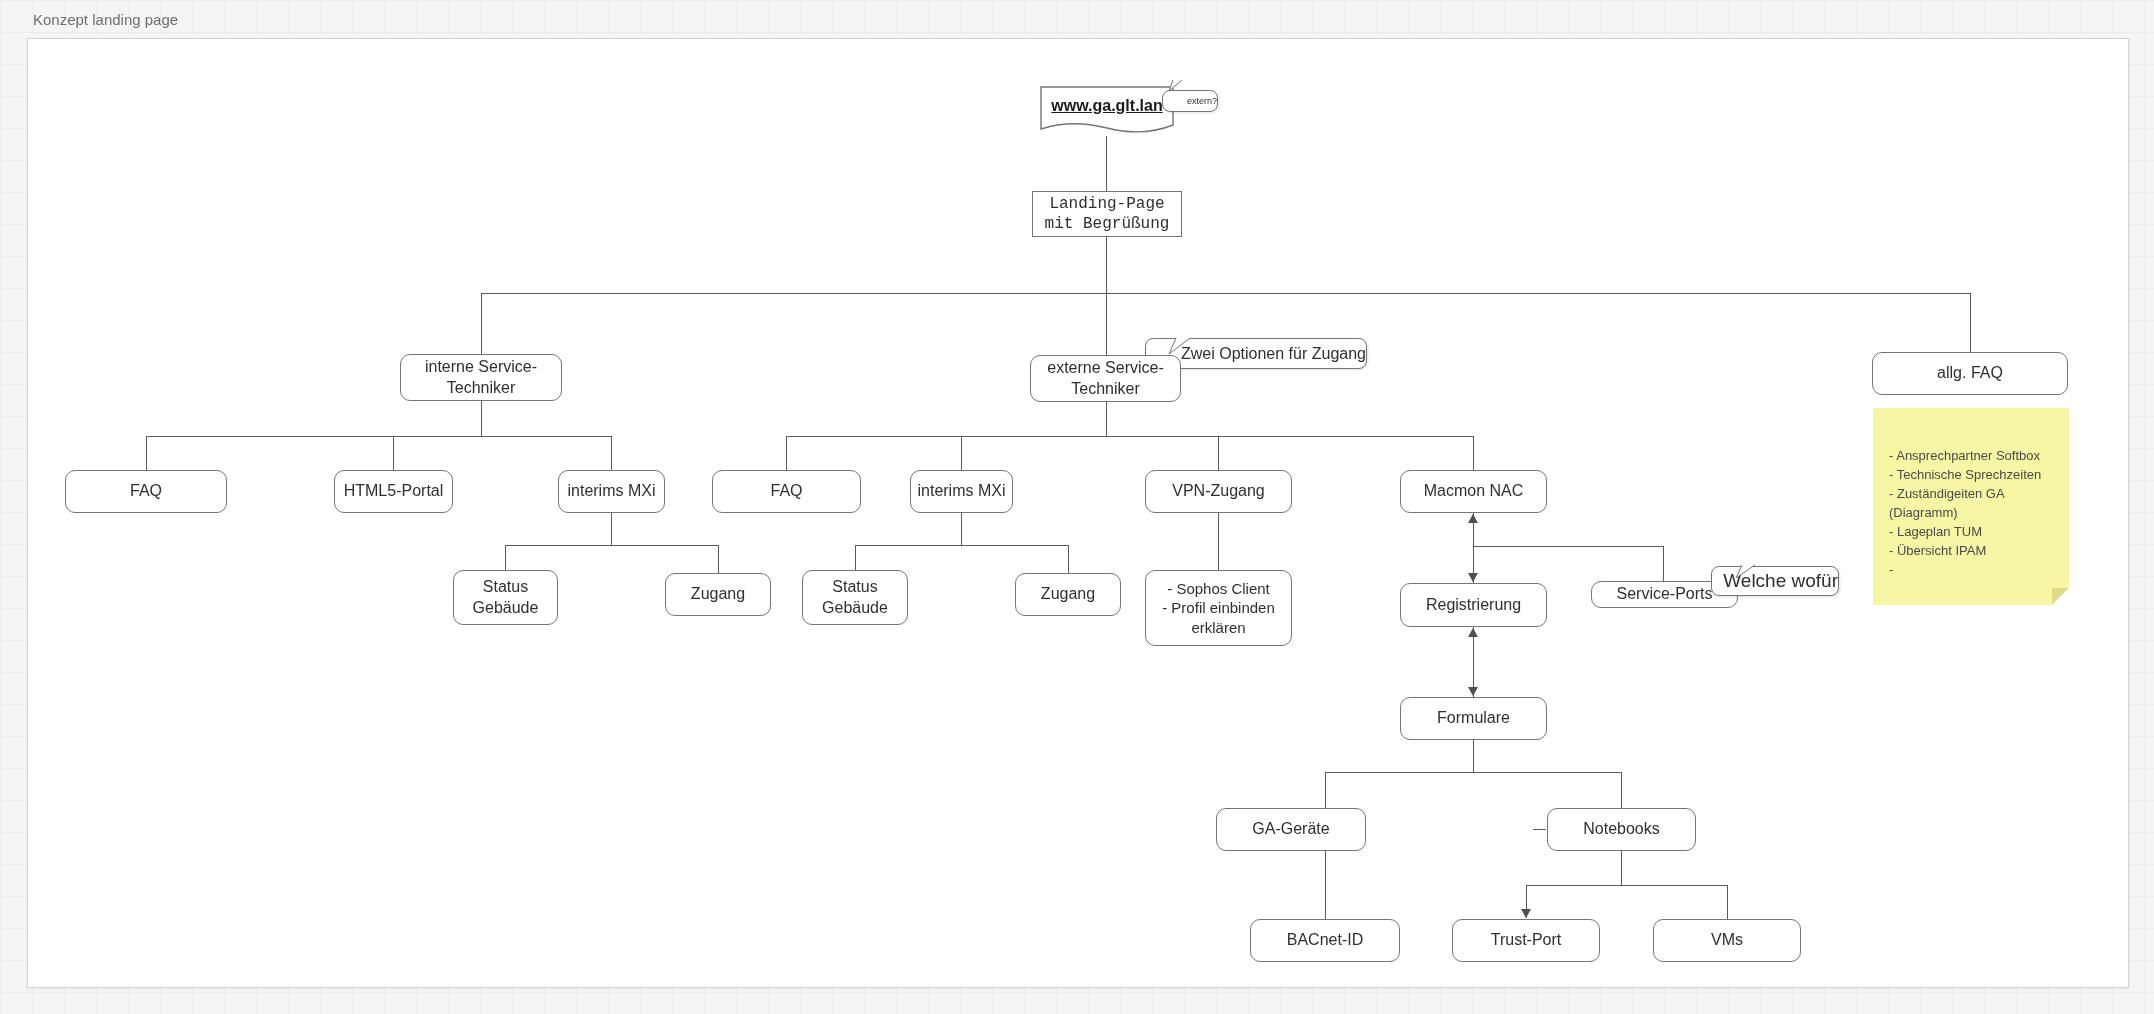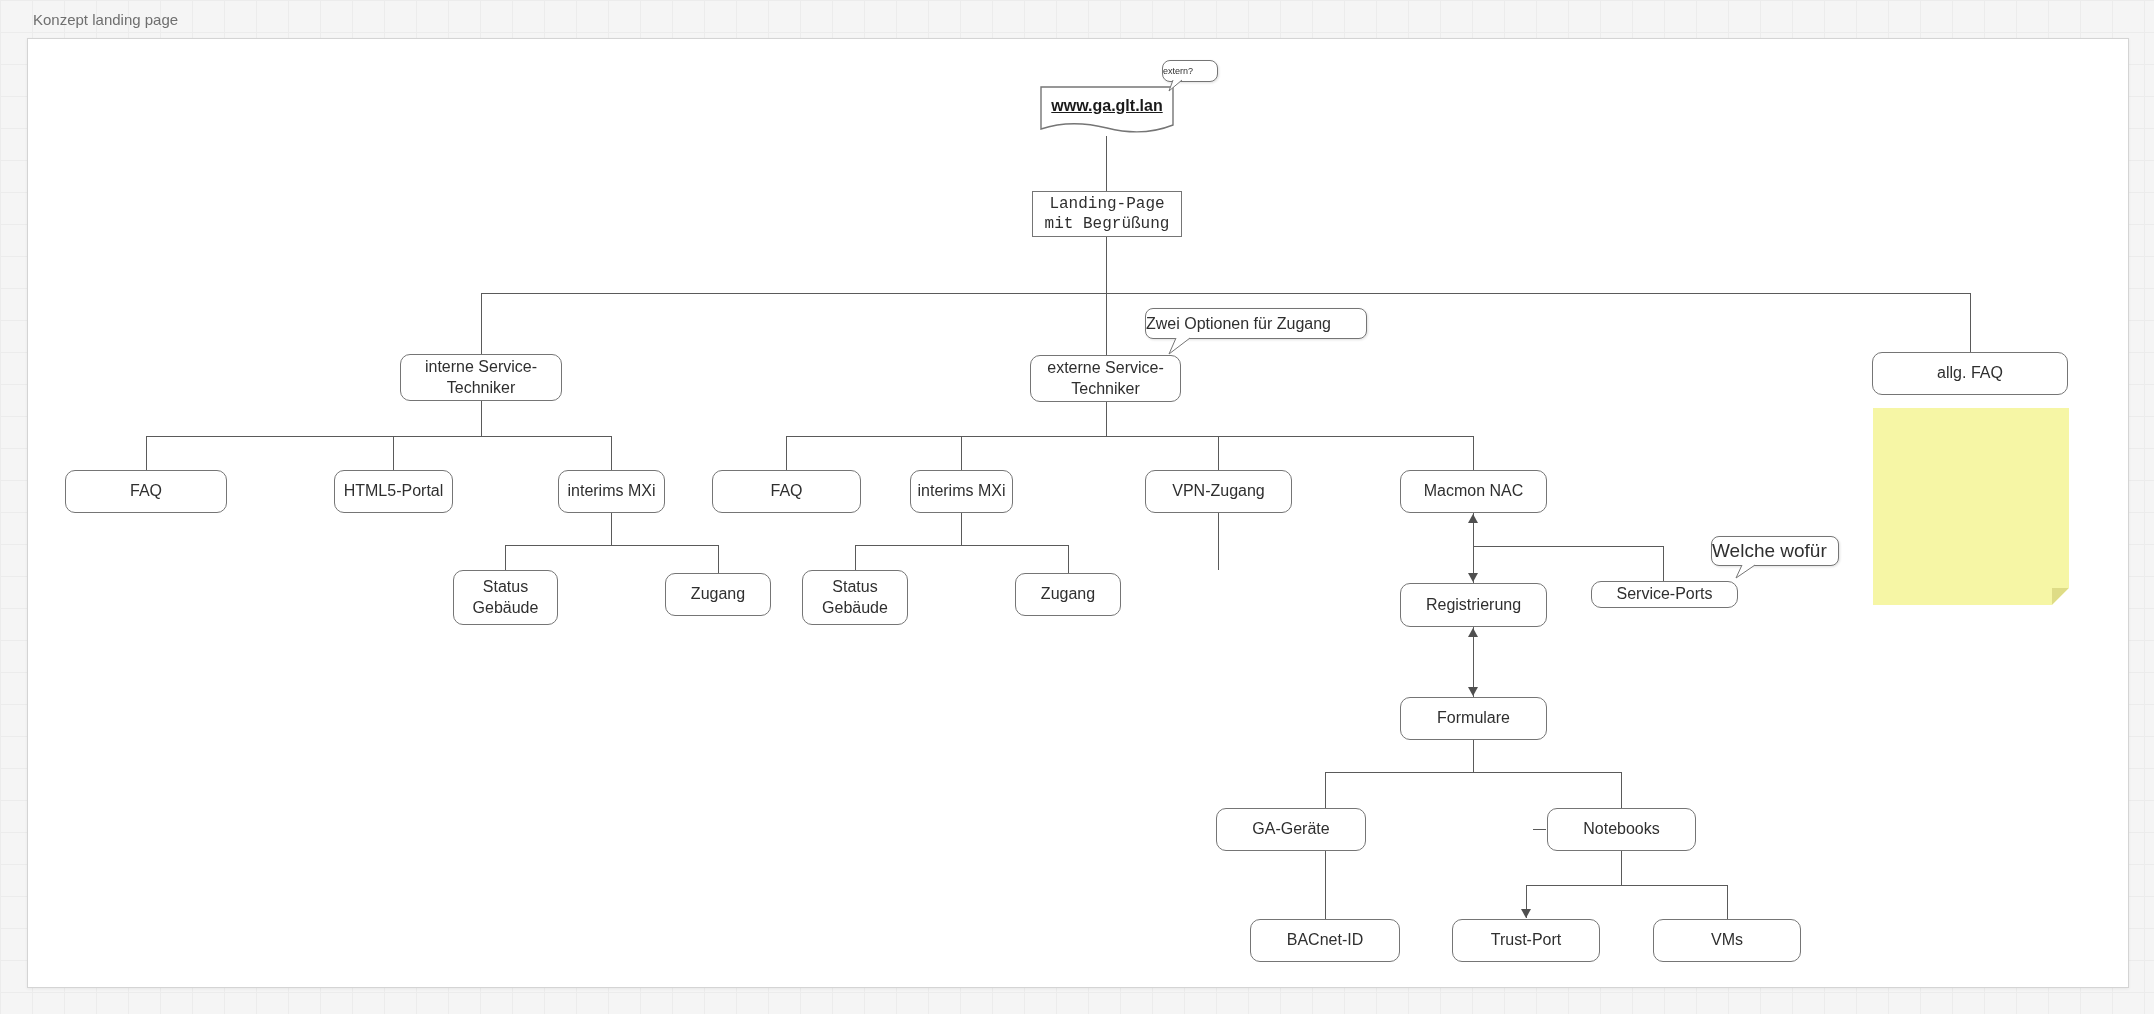--- a/index.html
+++ b/index.html
@@ -11,22 +11,22 @@
     background-size:32px 32px;padding-left:48px;}
   #page{position:absolute;left:27px;top:38px;width:2100px;height:948px;
     background:#ffffff;border:1px solid #d4d4d4;box-shadow:0 1px 3px rgba(0,0,0,.06);}
   #page-title{position:absolute;left:33px;top:11px;font-size:15px;color:#6f6f6f;}
   .node{position:absolute;background:#fff;border:1px solid #757575;
     display:flex;align-items:center;justify-content:center;text-align:center;
     color:#2f2f2f;font-size:16px;line-height:1.28;white-space:pre-line;box-sizing:border-box;}
   .round{border-radius:10px;}
   .sharp{border-radius:0;font-family:Liberation Mono, monospace;}
   .callout{position:absolute;background:#fff;border:1px solid #757575;border-radius:8px;
-    display:flex;align-items:center;justify-content:flex-start;text-align:center;
-    color:#2f2f2f;box-sizing:border-box;filter:drop-shadow(1px 1.5px 1px rgba(0,0,0,.12));}
+    display:flex;align-items:center;justify-content:flex-end;text-align:center;
+    color:#2f2f2f;box-sizing:border-box;filter:drop-shadow(1px 1.5px 1px rgba(0,0,0,.12));margin-top:30px;}
   .tail{position:absolute;overflow:visible;}
   .line{position:absolute;background:#5a5a5a;}
   .h{height:1px;}
   .v{width:1px;}
   .arr{position:absolute;width:0;height:0;}
   .arr.up{border-left:5px solid transparent;border-right:5px solid transparent;border-bottom:9px solid #4f4f4f;}
   .arr.down{border-left:5px solid transparent;border-right:5px solid transparent;border-top:9px solid #4f4f4f;}
   #url-doc{position:absolute;left:1040px;top:86px;width:134px;height:52px;}
   #url-label{position:absolute;left:1040px;top:97px;width:134px;text-align:center;
     font-size:16px;font-weight:bold;text-decoration:underline;color:#1a1a1a;}
@@ -157,36 +157,47 @@
   <div class="node round" style="left:1015px;top:573px;width:106px;height:43px;">
     <span>Zugang</span>
   </div>
 
   <div class="node round" style="left:1145px;top:470px;width:147px;height:43px;">
     <span>VPN-Zugang</span>
   </div>
   <div class="node round" style="left:1400px;top:470px;width:147px;height:43px;">
     <span>Macmon NAC</span>
   </div>
+  <div class="node round" style="left:1145px;top:570px;width:147px;height:76px;font-size:15px;">
+    <span>- Sophos Client
+- Profil einbinden erklären</span>
+  </div>
 
   <div class="node round" style="left:1400px;top:583px;width:147px;height:44px;">
     <span>Registrierung</span>
   </div>
   <div class="node round" style="left:1591px;top:581px;width:147px;height:27px;">
     <span>Service-Ports</span>
   </div>
 
   <div class="callout" style="left:1711px;top:536px;width:128px;height:30px;font-size:19px;">
     <span>Welche wofür</span>
   </div>
   <svg class="tail" style="left:1735px;top:565px;" width="22" height="14">
     <path d="M7 0 L1 13 L20 0" fill="#ffffff" stroke="#757575" stroke-width="1"></path>
   </svg>
 
   <div id="note">
+    <div id="note-text">- Ansprechpartner Softbox
+- Technische Sprechzeiten
+- Zuständigeiten GA
+(Diagramm)
+- Lageplan TUM
+- Übersicht IPAM
+-</div>
     <div id="note-fold"></div>
   </div>
 
   <div class="node round" style="left:1400px;top:697px;width:147px;height:43px;">
     <span>Formulare</span>
   </div>
   <div class="node round" style="left:1216px;top:808px;width:150px;height:43px;">
     <span>GA-Geräte</span>
   </div>
   <div class="node round" style="left:1547px;top:808px;width:149px;height:43px;">

